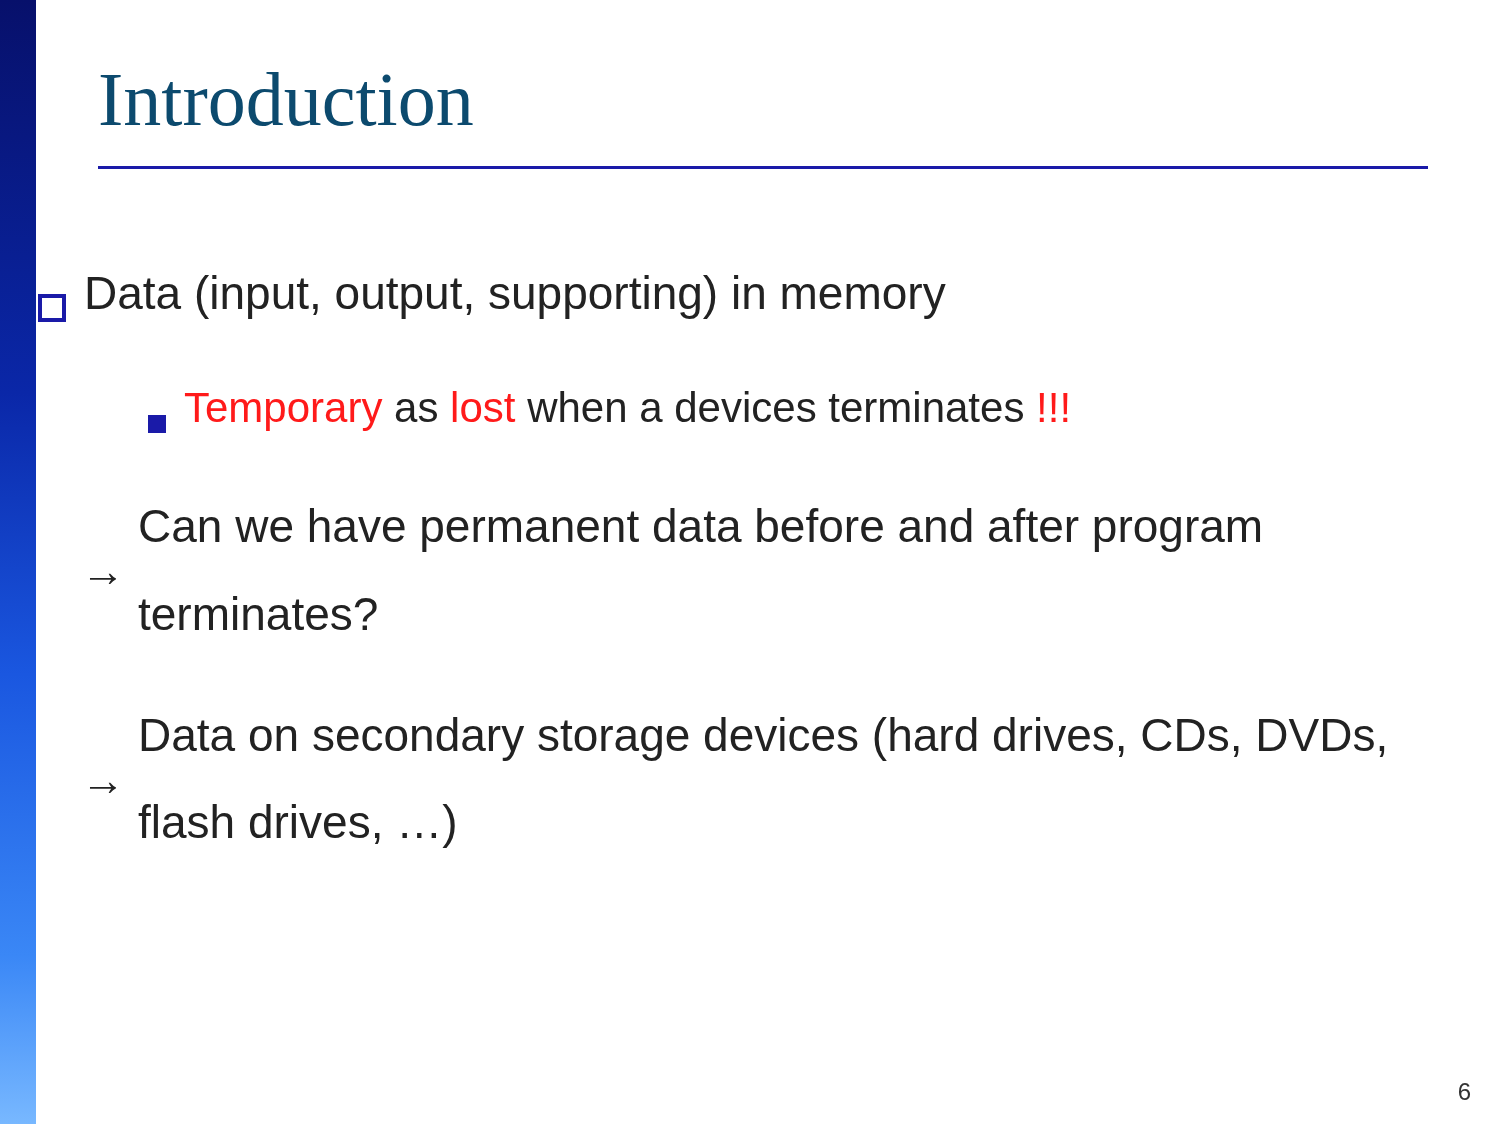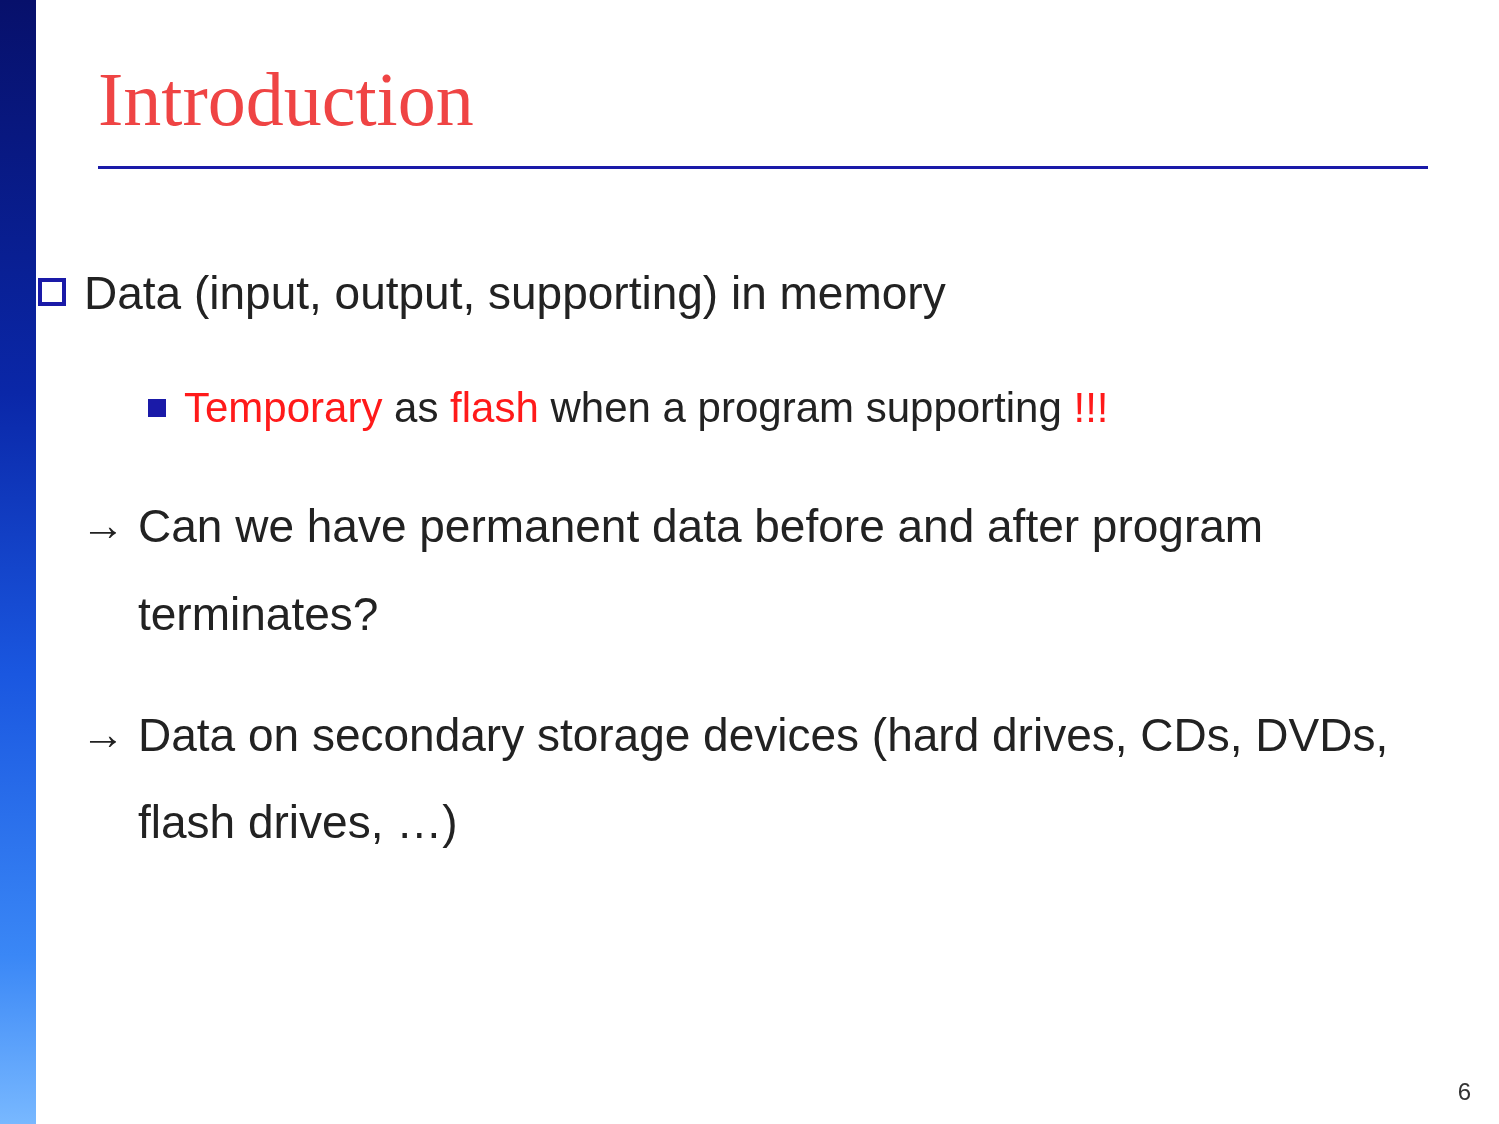--- a/index.html
+++ b/index.html
@@ -22,42 +22,42 @@
     width: 36px;
     height: 100%;
     background: linear-gradient(to bottom, #07106b 0%, #0a27a8 35%, #1a57e0 60%, #3a87f6 85%, #78b8ff 100%);
   }
   .title {
     position: absolute;
     left: 98px;
     top: 56px;
     font-family: Georgia, "Times New Roman", serif;
     font-size: 76px;
-    color: #ef4444;
+    color: #0c4a6e;
   }
   .title-underline {
     position: absolute;
     left: 98px;
     top: 166px;
     width: 1330px;
     height: 0;
     border-top: 3px solid #1a1aa8;
   }
   .content {
     position: absolute;
     left: 38px;
     top: 250px;
     width: 1420px;
     color: #222;
     font-size: 46px;
     line-height: 1.9;
   }
   .row {
     display: flex;
-    align-items: flex-start;
+    align-items: center;
   }
   .row.level1 { margin-top: 0; }
   .row.level2 { margin-top: 30px; }
   .row.level3 { margin-top: 34px; }
 
   .bullet {
     flex: 0 0 auto;
     display: inline-flex;
     align-items: center;
     justify-content: center;
@@ -112,21 +112,21 @@
   <div class="content">
 
     <div class="row level1">
       <span class="bullet square-outline"></span>
       <span class="text">Data (input, output, supporting) in memory</span>
     </div>
 
     <div class="row level2">
       <span class="bullet square-solid"></span>
       <span class="text">
-        <span class="red">Temporary</span><span> as </span><span class="red">flash</span><span> when a program supporting </span><span class="red">!!!</span>
+        <span class="red">Temporary</span><span> as </span><span class="red">lost</span><span> when a devices terminates </span><span class="red">!!!</span>
       </span>
     </div>
 
     <div class="row level3">
       <span class="bullet arrow">→</span>
       <span class="text">Can we have permanent data before and after program terminates?</span>
     </div>
 
     <div class="row level3">
       <span class="bullet arrow">→</span>

